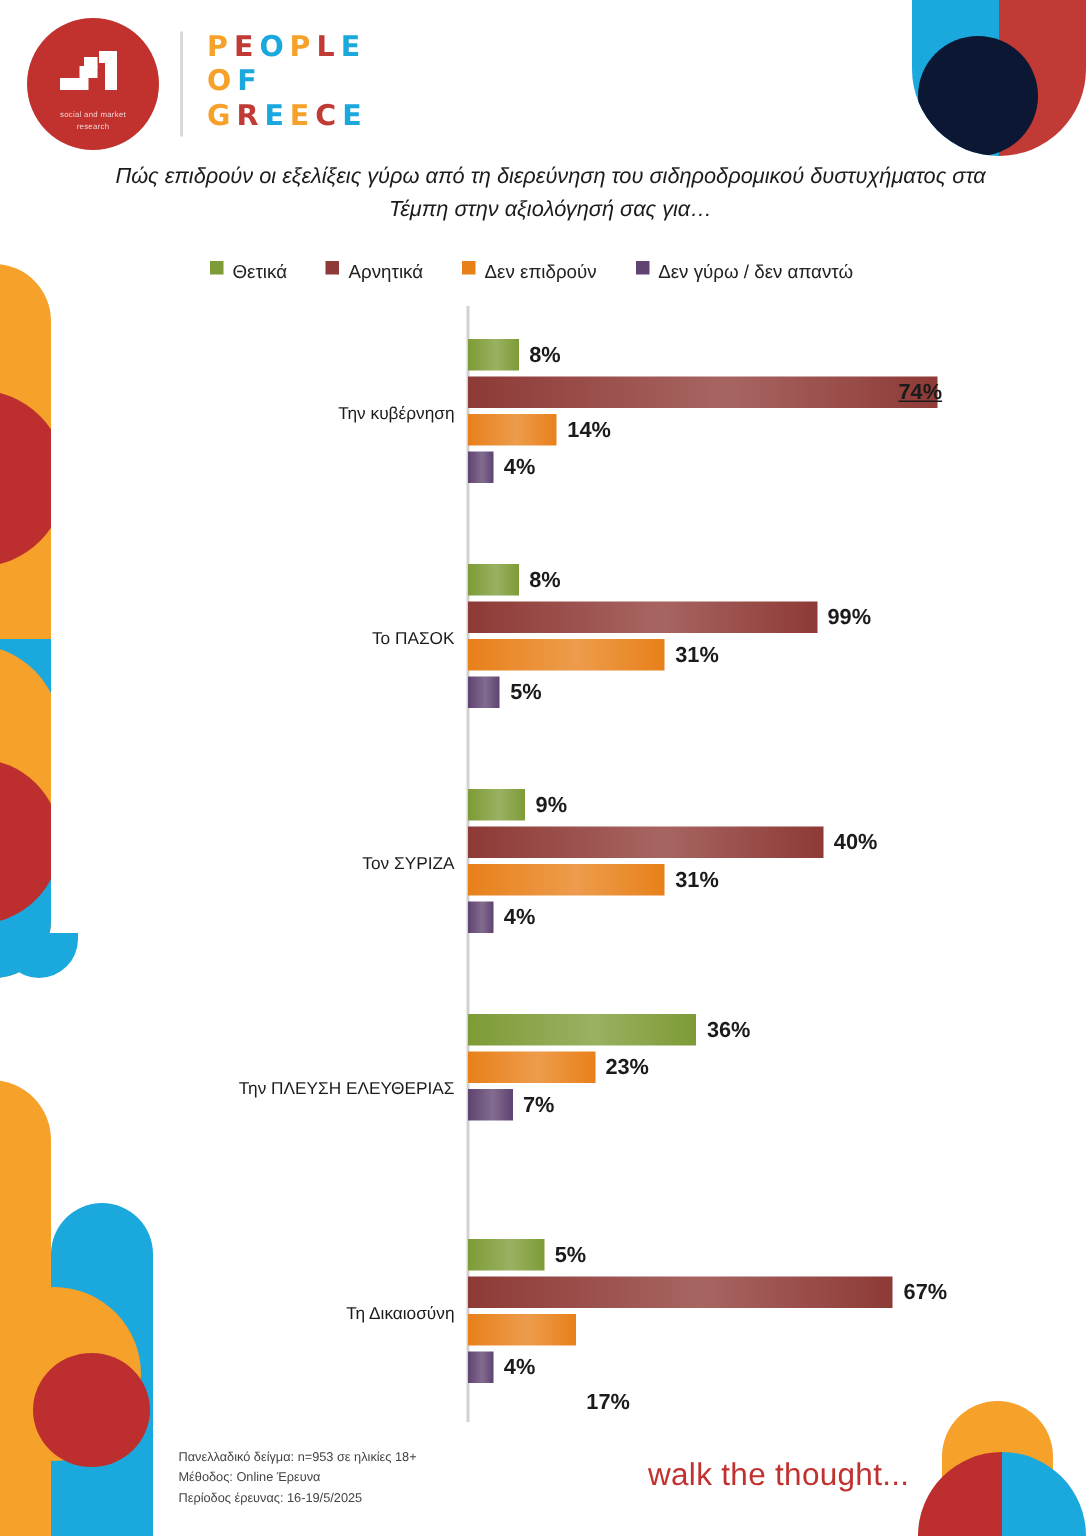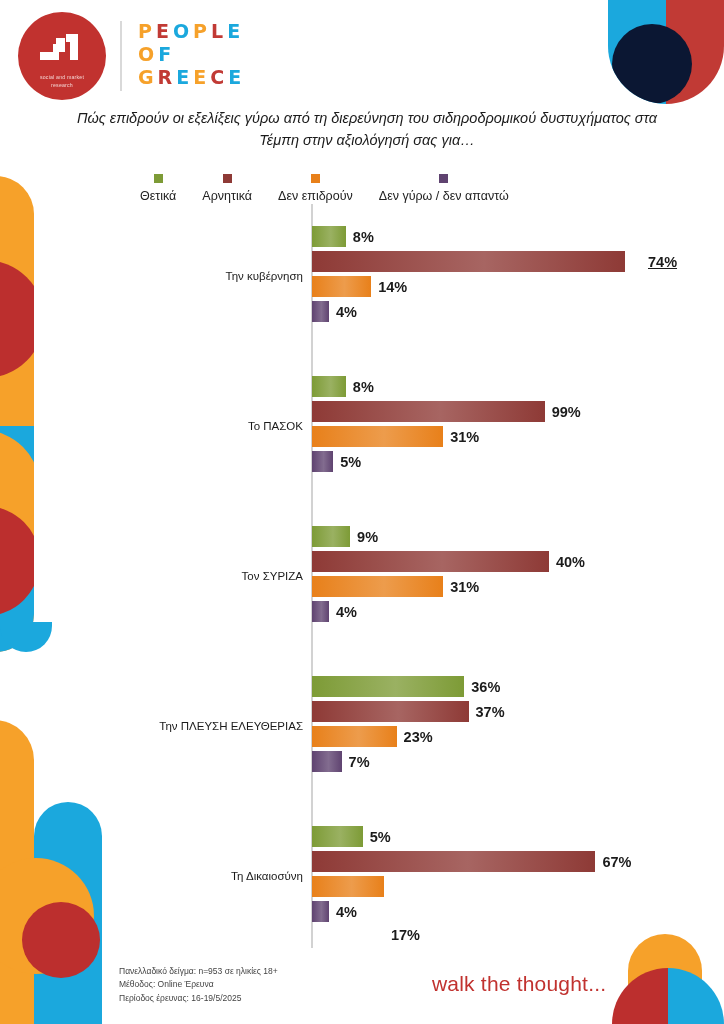--- a/index.html
+++ b/index.html
@@ -129,21 +129,21 @@
     font-size: 14.5px; color: #1b1b1b; line-height: 1.5;
     font-style: italic;
   }
 
   
   .legend {
     position: absolute; left: 140px; top: 174px; width: 520px;
     display: flex; align-items: center; gap: 26px;
     font-size: 12.5px; color: #222;
   }
-  .legend-item { display: flex; align-items: center; gap: 6px; white-space: nowrap; flex-direction: column; }
+  .legend-item { display: flex; align-items: flex-start; gap: 6px; white-space: nowrap; }
   .legend-swatch { width: 9px; height: 9px; display: inline-block; }
 
   
   .chart {
     position: absolute; left: 0; top: 204px; width: 724px; height: 748px;
   }
   .axis-line {
     position: absolute; left: 311px; top: 0; width: 1.5px; height: 744px;
     background: #d2d2d2;
   }
@@ -266,21 +266,21 @@
     <div class="axis-line"></div>
     <div id="groups">
         <div class="group" style="top: 22px; height: 100px;">
           <div class="cat-label">Την κυβέρνηση</div>
           <div class="bar-row">
             <div class="bar" style="width: 33.84px; background: linear-gradient(to right, rgb(125, 155, 54) 0%, rgb(154, 177, 98) 55%, rgb(125, 155, 54) 100%);"></div>
             <div class="bar-val" style="left: 352.84px;">8%</div>
           </div>
           <div class="bar-row">
             <div class="bar" style="width: 313.02px; background: linear-gradient(to right, rgb(142, 58, 54) 0%, rgb(167, 101, 98) 55%, rgb(142, 58, 54) 100%);"></div>
-            <div class="bar-val" style="left: 648px; text-decoration: underline;">74%</div>
+            <div class="bar-val" style="left: 599px; text-decoration: underline;">74%</div>
           </div>
           <div class="bar-row">
             <div class="bar" style="width: 59.22px; background: linear-gradient(to right, rgb(232, 128, 26) 0%, rgb(237, 156, 76) 55%, rgb(232, 128, 26) 100%);"></div>
             <div class="bar-val" style="left: 378.22px;">14%</div>
           </div>
           <div class="bar-row">
             <div class="bar" style="width: 16.92px; background: linear-gradient(to right, rgb(95, 67, 112) 0%, rgb(130, 108, 143) 55%, rgb(95, 67, 112) 100%);"></div>
             <div class="bar-val" style="left: 335.92px;">4%</div>
           </div>
         </div>
@@ -320,24 +320,20 @@
           <div class="bar-row">
             <div class="bar" style="width: 16.92px; background: linear-gradient(to right, rgb(95, 67, 112) 0%, rgb(130, 108, 143) 55%, rgb(95, 67, 112) 100%);"></div>
             <div class="bar-val" style="left: 335.92px;">4%</div>
           </div>
         </div>
         <div class="group" style="top: 472px; height: 100px;">
           <div class="cat-label">Την ΠΛΕΥΣΗ ΕΛΕΥΘΕΡΙΑΣ</div>
           <div class="bar-row">
             <div class="bar" style="width: 152.28px; background: linear-gradient(to right, rgb(125, 155, 54) 0%, rgb(154, 177, 98) 55%, rgb(125, 155, 54) 100%);"></div>
             <div class="bar-val" style="left: 471.28px;">36%</div>
-          </div>
-          <div class="bar-row">
-            <div class="bar" style="width: 156.51px; background: linear-gradient(to right, rgb(142, 58, 54) 0%, rgb(167, 101, 98) 55%, rgb(142, 58, 54) 100%);"></div>
-            <div class="bar-val" style="left: 475.51px;">37%</div>
           </div>
           <div class="bar-row">
             <div class="bar" style="width: 84.6px; background: linear-gradient(to right, rgb(232, 128, 26) 0%, rgb(237, 156, 76) 55%, rgb(232, 128, 26) 100%);"></div>
             <div class="bar-val" style="left: 403.6px;">23%</div>
           </div>
           <div class="bar-row">
             <div class="bar" style="width: 29.61px; background: linear-gradient(to right, rgb(95, 67, 112) 0%, rgb(130, 108, 143) 55%, rgb(95, 67, 112) 100%);"></div>
             <div class="bar-val" style="left: 348.61px;">7%</div>
           </div>
         </div>

